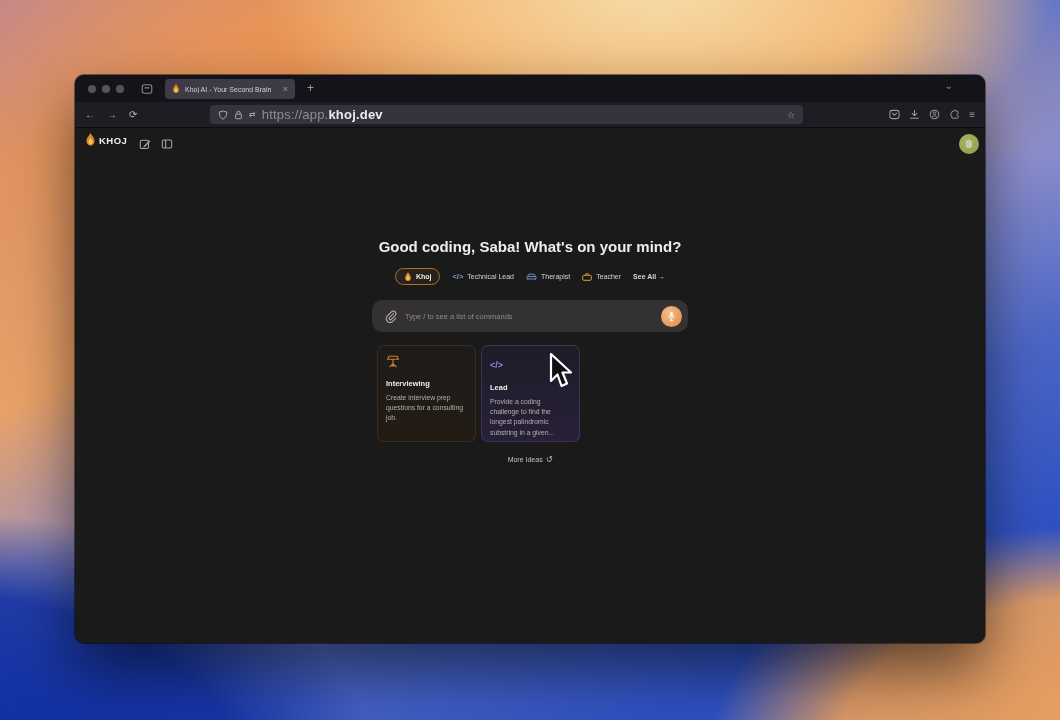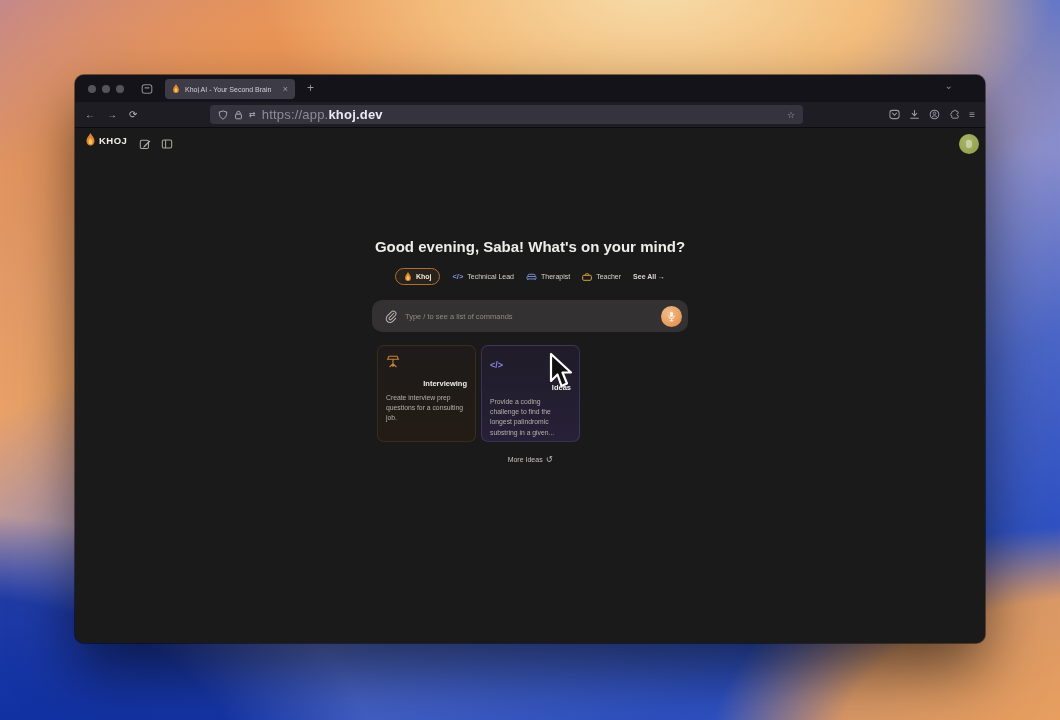--- a/index.html
+++ b/index.html
@@ -75,21 +75,21 @@
   .chat-input::placeholder { color:#8e8b85; }
   .mic-btn { width:21px; height:21px; border-radius:50%; flex:0 0 auto;
     background:radial-gradient(circle at 35% 30%, #f2bb86, #e08b44);
     display:flex; align-items:center; justify-content:center; }
 
   .cards { position:absolute; left:302px; top:217px; display:flex; gap:5px; }
   .card { width:99px; height:97px; border-radius:7px; padding:8px; border:1px solid rgba(255,255,255,.05); }
   .card-1 { background:linear-gradient(180deg,#1e1b1a 0%,#231c15 100%); border-color:rgba(201,128,58,.16); }
   .card-2,.card-3 { background:linear-gradient(180deg,#1f1c28 0%,#272038 100%); border-color:rgba(139,133,232,.22); }
   .card-glyph { font-size:9px; font-weight:700; color:#8b85e8; }
-  .card-title { font-size:7.5px; font-weight:700; color:#f0eee9; margin-top:11px;text-align:right; }
+  .card-title { font-size:7.5px; font-weight:700; color:#f0eee9; margin-top:11px; }
   .card-desc { font-size:6.8px; color:#b3b0aa; line-height:1.5; margin-top:5px; }
 
   .more-ideas { position:absolute; top:327px; left:0; right:0; display:flex; justify-content:center;
     align-items:center; gap:3px; font-size:7px; color:#c5c2bc; }
   .more-ideas-ic { font-size:8px; }
 
   .cursor { position:absolute; left:547px; top:352px; z-index:50; }
 
   svg { display:block; }
 </style>
@@ -194,21 +194,21 @@
         </span>
         <span class="hdr-ic ic-sidebar">
           <svg width="12" height="12" viewBox="0 0 12 12">
               <rect x="1.3" y="2" width="9.4" height="8" rx="1.5" fill="none" stroke="#a8a6a0" stroke-width="1.05"></rect>
               <line x1="4.6" y1="2" x2="4.6" y2="10" stroke="#a8a6a0" stroke-width="1.05"></line>
             </svg>
         </span>
         <span class="avatar"></span>
       </div>
 
-      <div class="greeting">Good evening, Saba! What's on your mind?</div>
+      <div class="greeting">Good coding, Saba! What's on your mind?</div>
 
       <div class="pills">
         <span class="pill pill-selected">
           <span>
             <svg width="8" height="10" viewBox="0 0 10 14">
                 <path d="M5 0 C6.5 3 9 4.5 9 8 A4 4.5 0 0 1 1 8 C1 4.5 3.5 3 5 0 Z" fill="#e0862e"></path>
                 <path d="M5 5 C5.8 6.5 7 7.2 7 9 A2 2.2 0 0 1 3 9 C3 7.2 4.2 6 5 5 Z" fill="#f6c45f"></path>
               </svg>
           </span>
           <span>Khoj</span>
@@ -260,21 +260,21 @@
             <svg width="14" height="14" viewBox="0 0 14 14">
                 <path d="M3 2.2 h8 l1.4 3 H1.6 Z" fill="none" stroke="#c9803a" stroke-width="1.1"></path>
                 <path d="M7 5.2 v4.6 M3.6 13 L7 9.8 l3.4 3.2 M7 9.8 V13" fill="none" stroke="#c9803a" stroke-width="1.1"></path>
               </svg>
           </span>
           <div class="card-title">Interviewing</div>
           <div class="card-desc">Create interview prep questions for a consulting job.</div>
         </div>
         <div class="card card-2">
           <span class="card-glyph">&lt;/&gt;</span>
-          <div class="card-title">Ideas</div>
+          <div class="card-title">Lead</div>
           <div class="card-desc">Provide a coding challenge to find the longest palindromic substring in a given...</div>
         </div>
       </div>
 
       <div class="more-ideas">
         <span>More Ideas</span>
         <span class="more-ideas-ic">↺</span>
       </div>
 
     </div>

